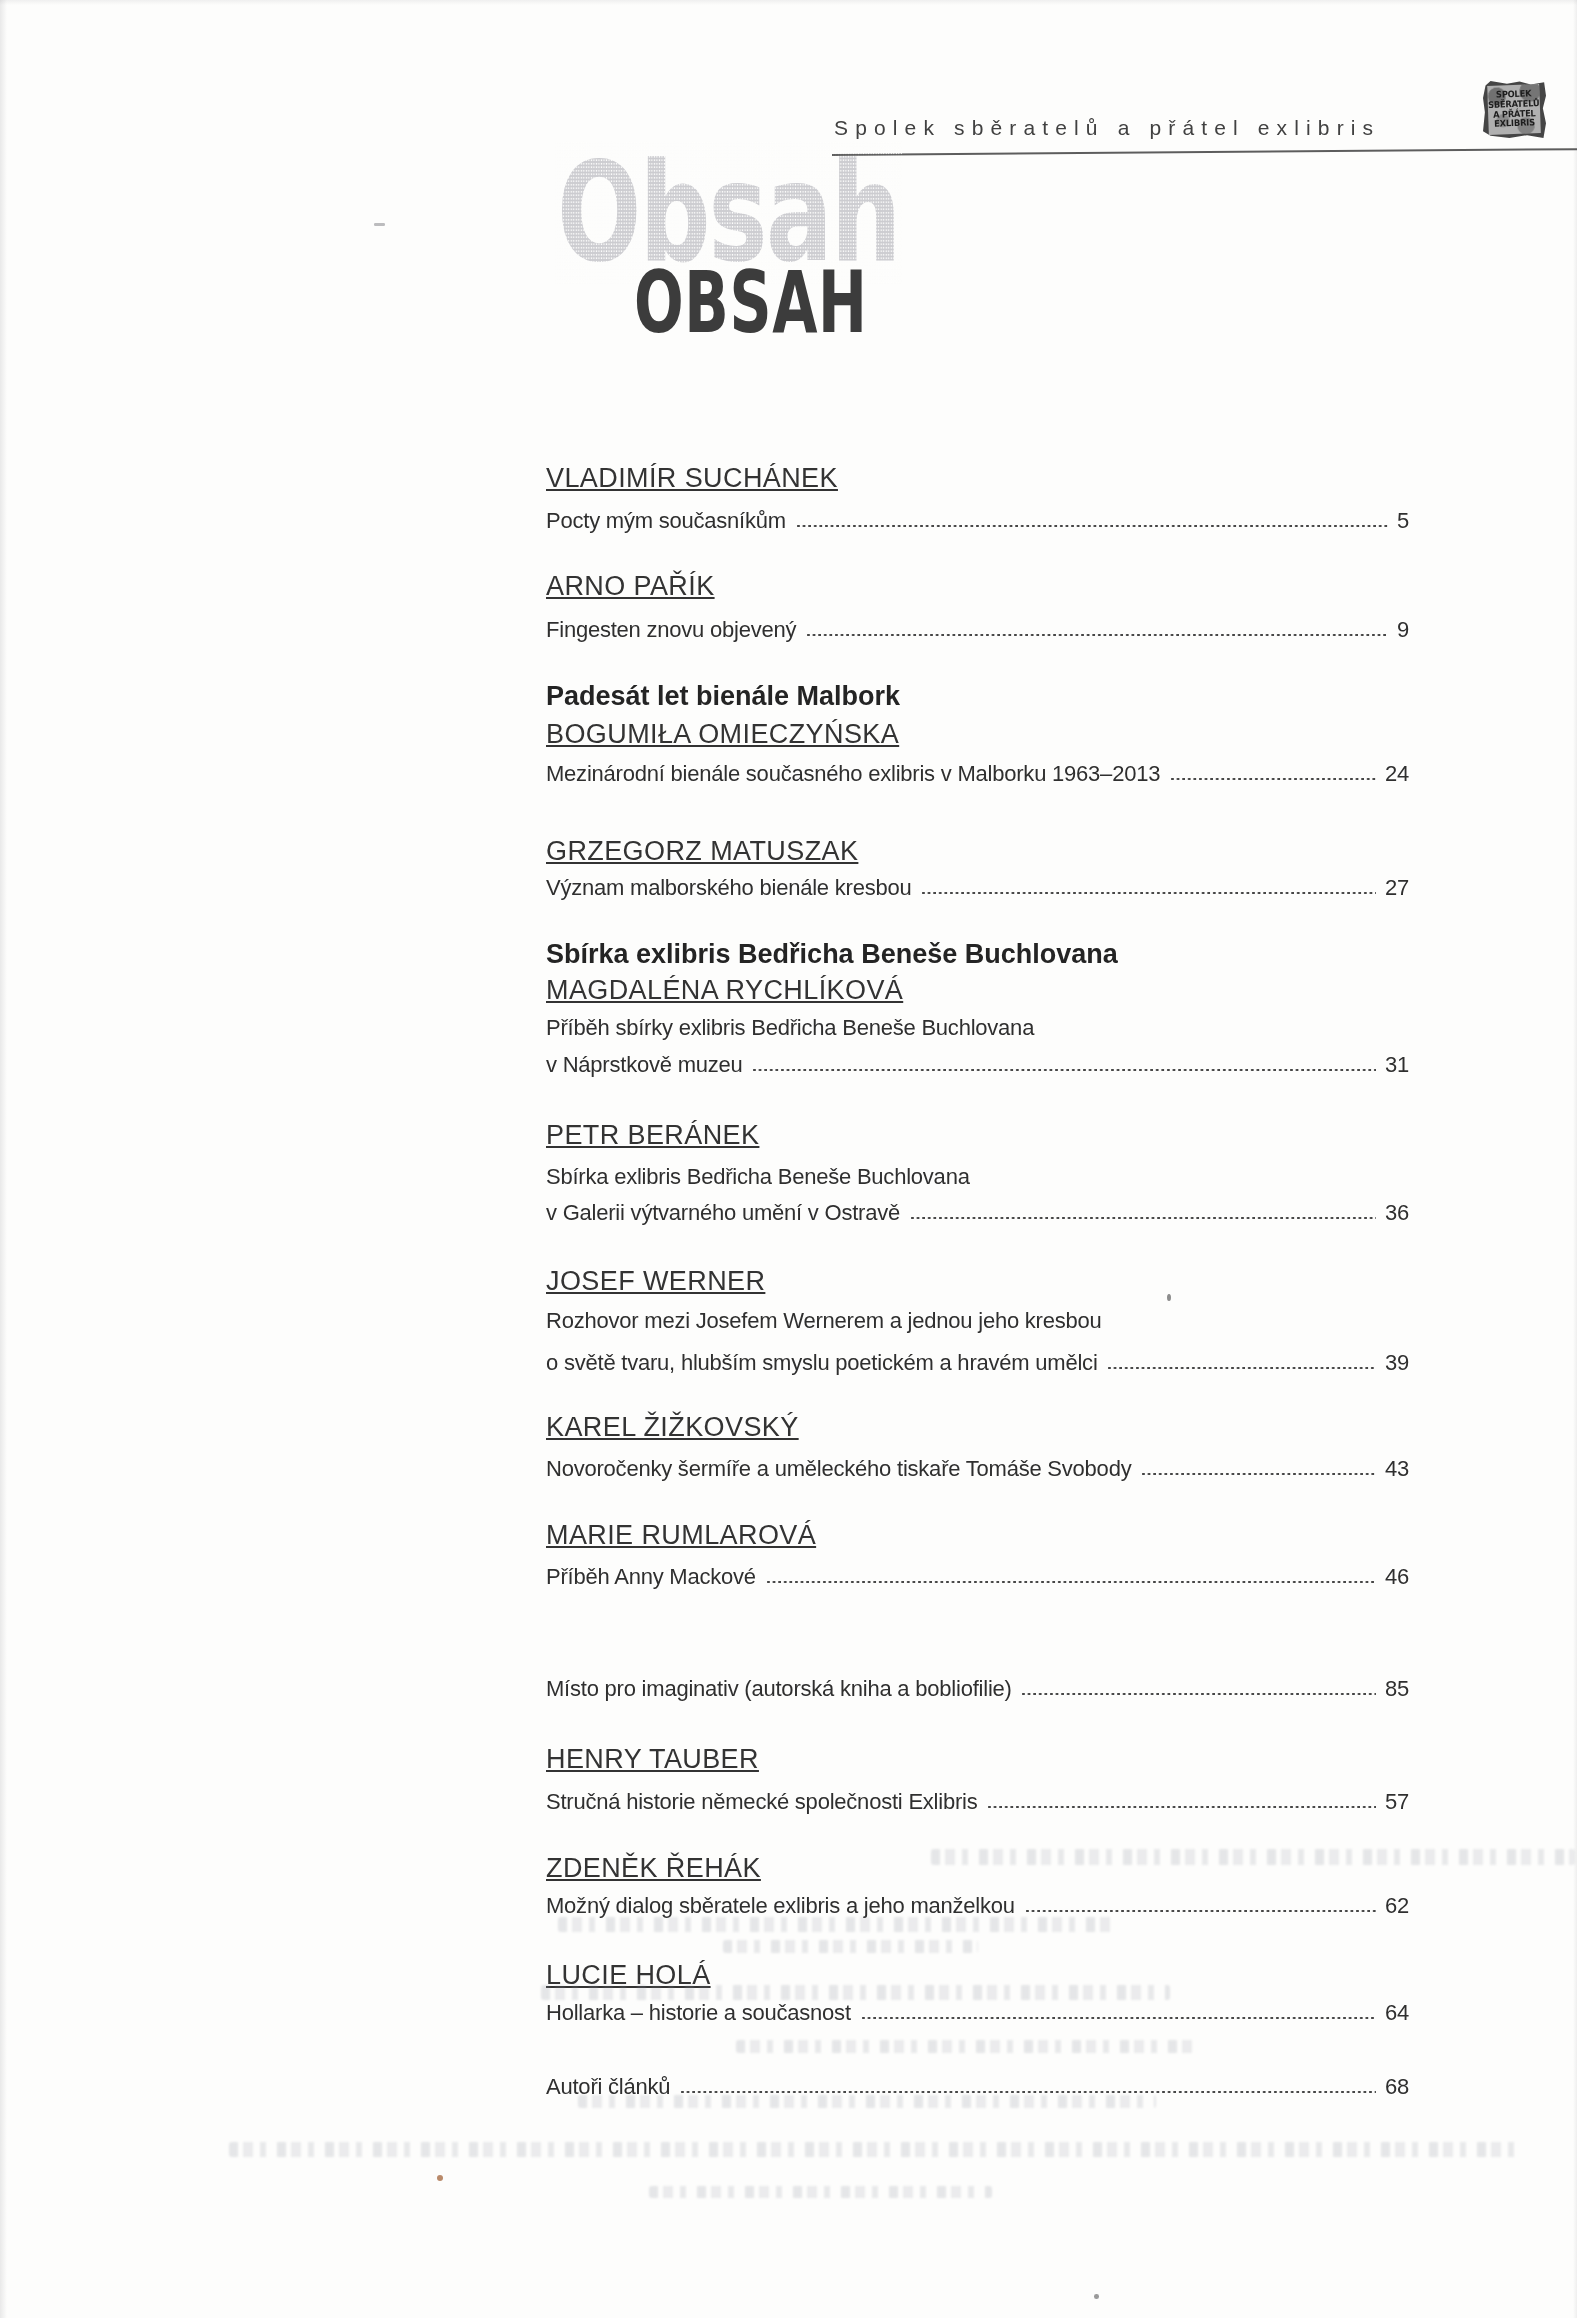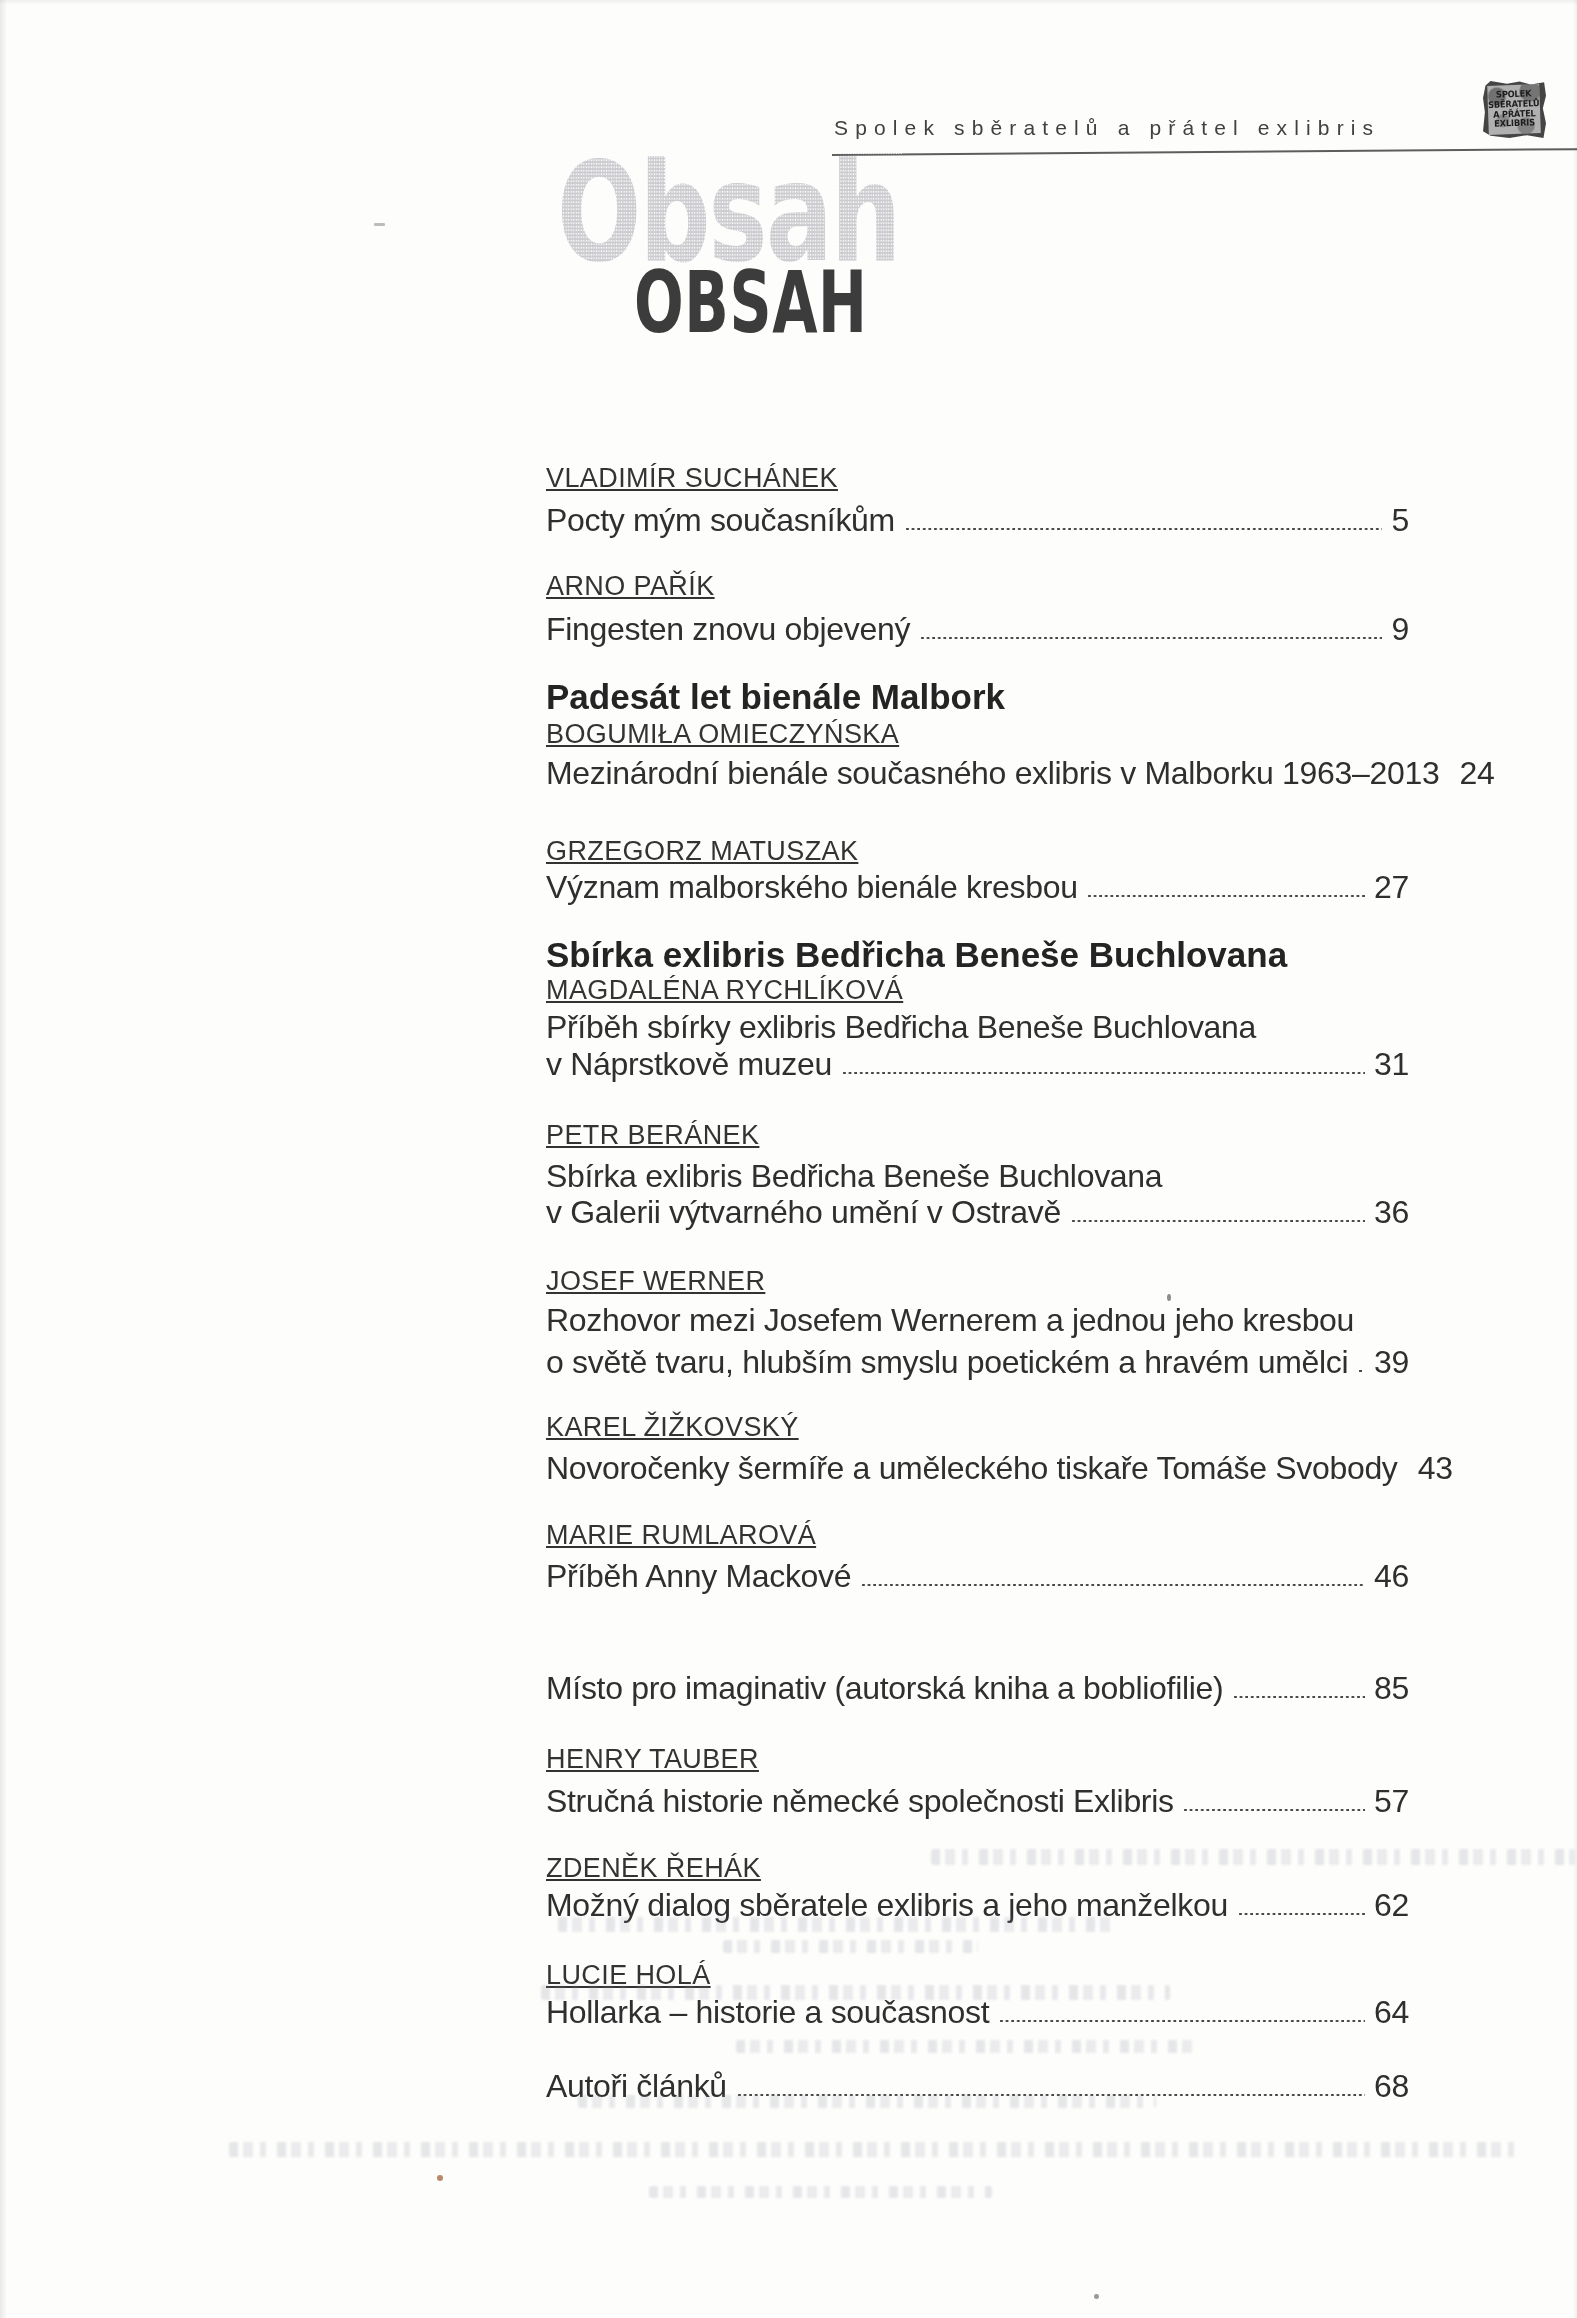--- a/index.html
+++ b/index.html
@@ -66,25 +66,25 @@
     font-family:"DejaVu Sans", sans-serif;font-weight:700;
     font-size:86px;line-height:1;letter-spacing:0.01em;
     color:#3c3c3c;transform:scaleX(0.68);transform-origin:left top;
     white-space:nowrap;
   }
 
   
   .row{
     position:absolute;left:546px;width:863px;
     display:flex;align-items:baseline;
-    font-size:32px;line-height:31px;white-space:nowrap;
+    font-size:22px;line-height:31px;white-space:nowrap;
     letter-spacing:-0.01em;color:#2f2f2f;
   }
   .row.author{font-size:27px;letter-spacing:0.015em;color:#333;text-decoration:underline;}
-  .row.section{font-size:35px;font-weight:700;color:#242424;letter-spacing:0;}
+  .row.section{font-size:27px;font-weight:700;color:#242424;letter-spacing:0;}
   .leader{
     flex:1 1 auto;height:4px;margin:0 9.4px 0.7px 10.8px;
     background-image:radial-gradient(circle at 1.5px 2px, #454545 1.1px, rgba(69,69,69,0) 1.5px);
     background-size:5.6px 4px;background-repeat:repeat-x;background-position:left bottom;
   }
   .pg{color:#2f2f2f;}
 
   
   .ghost-line{
     position:absolute;height:15px;opacity:0.45;filter:blur(1.1px);

